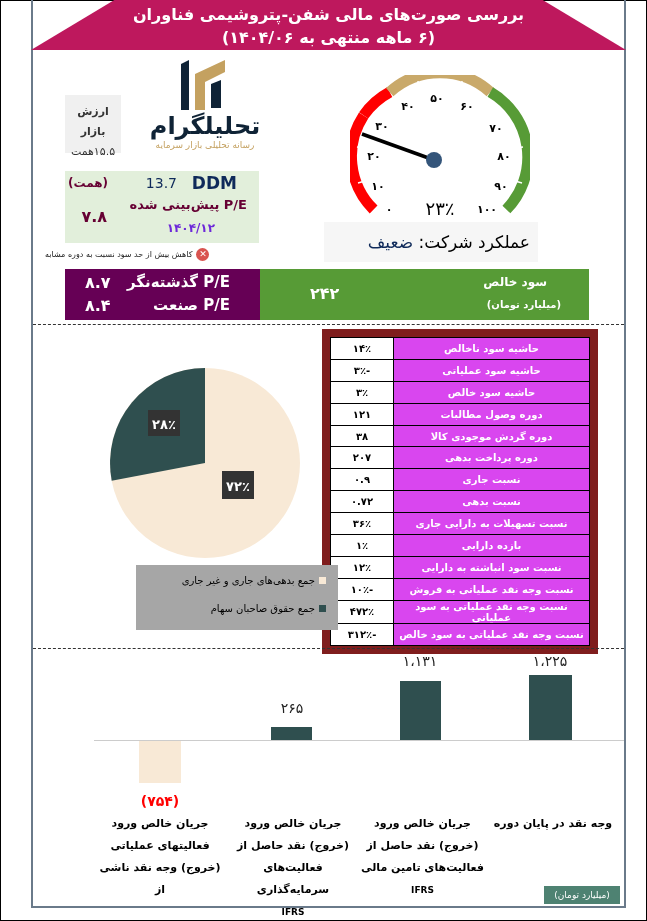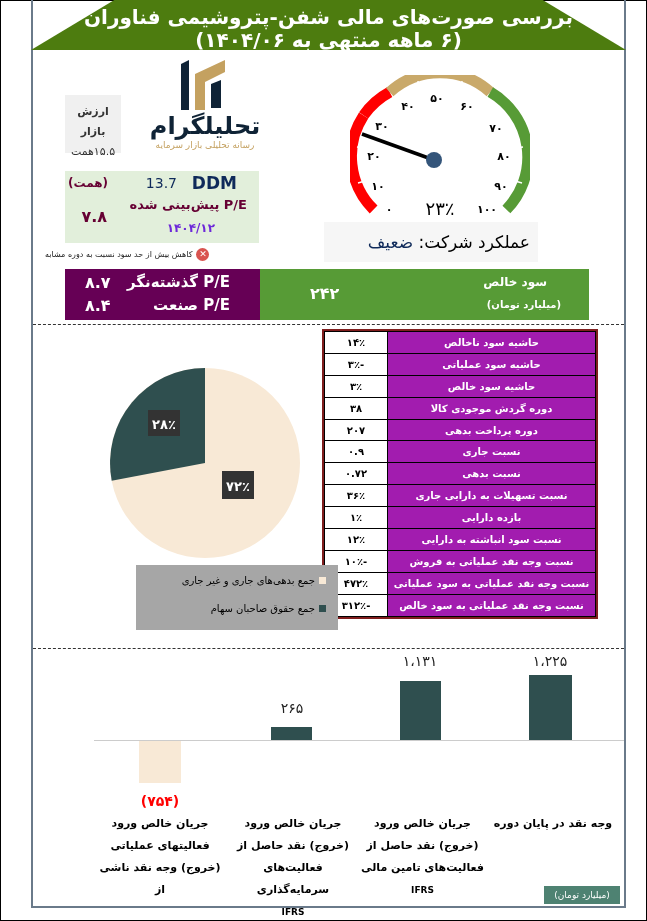--- a/index.html
+++ b/index.html
@@ -1,42 +1,42 @@
 <!DOCTYPE html>
 <html><head>
 <meta charset="utf-8">
 <style>
   * { box-sizing: border-box; margin: 0; padding: 0; }
   body { width: 647px; height: 921px; background: #fff; font-family: "DejaVu Sans", sans-serif; position: relative; overflow: hidden; }
   .outer { position: absolute; left: 0; top: 0; width: 647px; height: 921px; border: 1px solid #000; }
   .inner { position: absolute; left: 31px; top: 0; width: 595px; height: 908px; border-left: 2px solid #6a7a8a; border-right: 2px solid #6a7a8a; border-bottom: 2px solid #6a7a8a; }
-  .header { position: absolute; left: 31px; top: 0; width: 595px; height: 50px; background: #4d7c0f; clip-path: polygon(14% 0, 86% 0, 100% 100%, 0 100%); color: #fff; text-align: center; font-weight: bold; font-size: 20px; direction: rtl; }
+  .header { position: absolute; left: 31px; top: 0; width: 595px; height: 50px; background: #be185d; clip-path: polygon(14% 0, 86% 0, 100% 100%, 0 100%); color: #fff; text-align: center; font-weight: bold; font-size: 16px; direction: rtl; }
   .header .l1 { position: absolute; top: 5px; width: 100%; }
   .header .l2 { position: absolute; top: 28px; width: 100%; }
   .mv { position: absolute; left: 65px; top: 95px; width: 56px; height: 58px; background: #f0f0f0; direction: rtl; text-align: center; font-size: 11px; color: #333; padding-top: 7px; line-height: 20px; }
   .logo { position: absolute; left: 145px; top: 60px; width: 120px; height: 100px; direction: rtl; text-align: center; }
   .logo .mark { position: relative; width: 60px; height: 50px; margin: 0 auto; }
   .logo .t { font-size: 24px; font-weight: bold; color: #0f2336; margin-top: 2px; }
   .logo .s { font-size: 9px; color: #c4a160; }
   .ddm { position: absolute; left: 65px; top: 171px; width: 194px; height: 72px; background: #e2efdb; direction: rtl; }
   .ddm span { position: absolute; white-space: nowrap; }
   .warn { position: absolute; left: 45px; top: 248px; direction: rtl; font-size: 8px; color: #222; display: flex; align-items: center; gap: 4px; }
   .warn .x { width: 13px; height: 13px; border-radius: 50%; background: #d9534f; color: #fff; font-size: 9px; text-align: center; line-height: 13px; }
   .gauge { position: absolute; left: 350px; top: 75px; width: 180px; height: 145px; }
   .perf { position: absolute; left: 324px; top: 222px; width: 214px; height: 40px; background: #f6f6f6; direction: rtl; font-size: 17px; padding-right: 8px; line-height: 40px; }
   .pe { position: absolute; left: 65px; top: 269px; width: 195px; height: 51px; background: #660055; color: #fff; font-weight: bold; font-size: 15px; }
   .pe span { position: absolute; white-space: nowrap; }
   .np { position: absolute; left: 260px; top: 269px; width: 210px; height: 51px; background: #579b36; color: #fff; }
   .np span { position: absolute; white-space: nowrap; }
   .dash { position: absolute; left: 33px; width: 591px; border-top: 1.5px dashed #333; }
-  .ratios { position: absolute; left: 322px; top: 329px; width: 276px; border: 2px solid #7f1d1d; }
+  .ratios { position: absolute; left: 322px; top: 329px; width: 276px; border: 8px solid #7f1d1d; }
   .ratios table { width: 100%; border-collapse: collapse; }
   .ratios td { height: 21.9px; border: 1px solid #000; font-size: 10px; font-weight: bold; text-align: center; direction: rtl; padding: 0; }
   .ratios td.v { width: 63px; background: #fff; color: #000; }
-  .ratios td.k { background: #a21caf; color: #fff; }
+  .ratios td.k { background: #d946ef; color: #fff; }
   .pie { position: absolute; left: 100px; top: 358px; width: 210px; height: 210px; }
   .legend { position: absolute; left: 93px; top: 565px; width: 202px; height: 65px; background: #a6a6a6; direction: rtl; font-size: 10px; margin-left: 43px; }
   .legend div { position: absolute; right: 12px; display: flex; align-items: center; gap: 4px; }
   .legend i { display: inline-block; width: 7px; height: 7px; }
   .bars { position: absolute; left: 0; top: 645px; width: 647px; height: 276px; }
   .bar-lbl { position: absolute; text-align: center; font-size: 14px; color: #222; }
   .cat { position: absolute; direction: rtl; text-align: center; font-size: 11px; font-weight: bold; line-height: 22px; color: #000; }
   .unit { position: absolute; left: 544px; top: 886px; width: 76px; height: 18px; background: #4e8272; color: #fff; font-size: 9px; text-align: center; line-height: 18px; direction: rtl; }
 </style>
 </head>
@@ -147,20 +147,24 @@
         </tr>
       <tr>
           <td class="v">-۳٪</td>
           <td class="k">حاشیه سود عملیاتی</td>
         </tr>
       <tr>
           <td class="v">۳٪</td>
           <td class="k">حاشیه سود خالص</td>
         </tr>
       <tr>
+          <td class="v">۱۲۱</td>
+          <td class="k">دوره وصول مطالبات</td>
+        </tr>
+      <tr>
           <td class="v">۳۸</td>
           <td class="k">دوره گردش موجودی کالا</td>
         </tr>
       <tr>
           <td class="v">۲۰۷</td>
           <td class="k">دوره  پرداخت بدهی</td>
         </tr>
       <tr>
           <td class="v">۰.۹</td>
           <td class="k">نسبت جاری</td>

